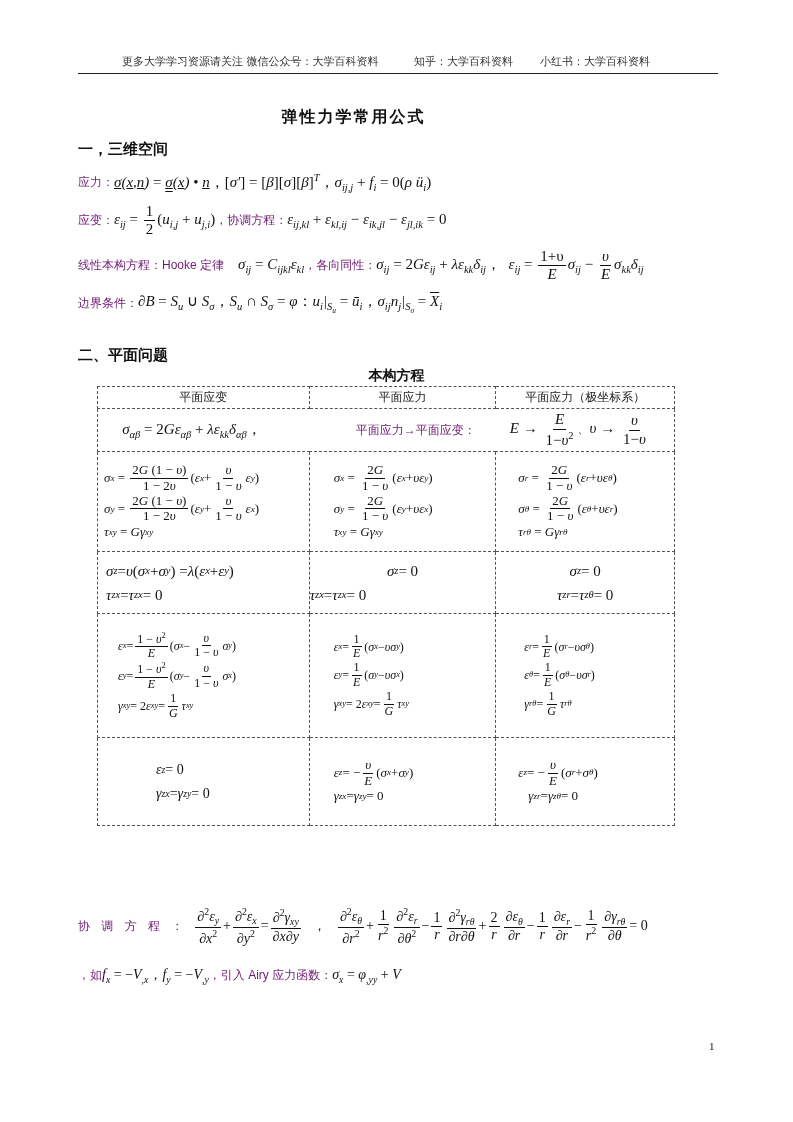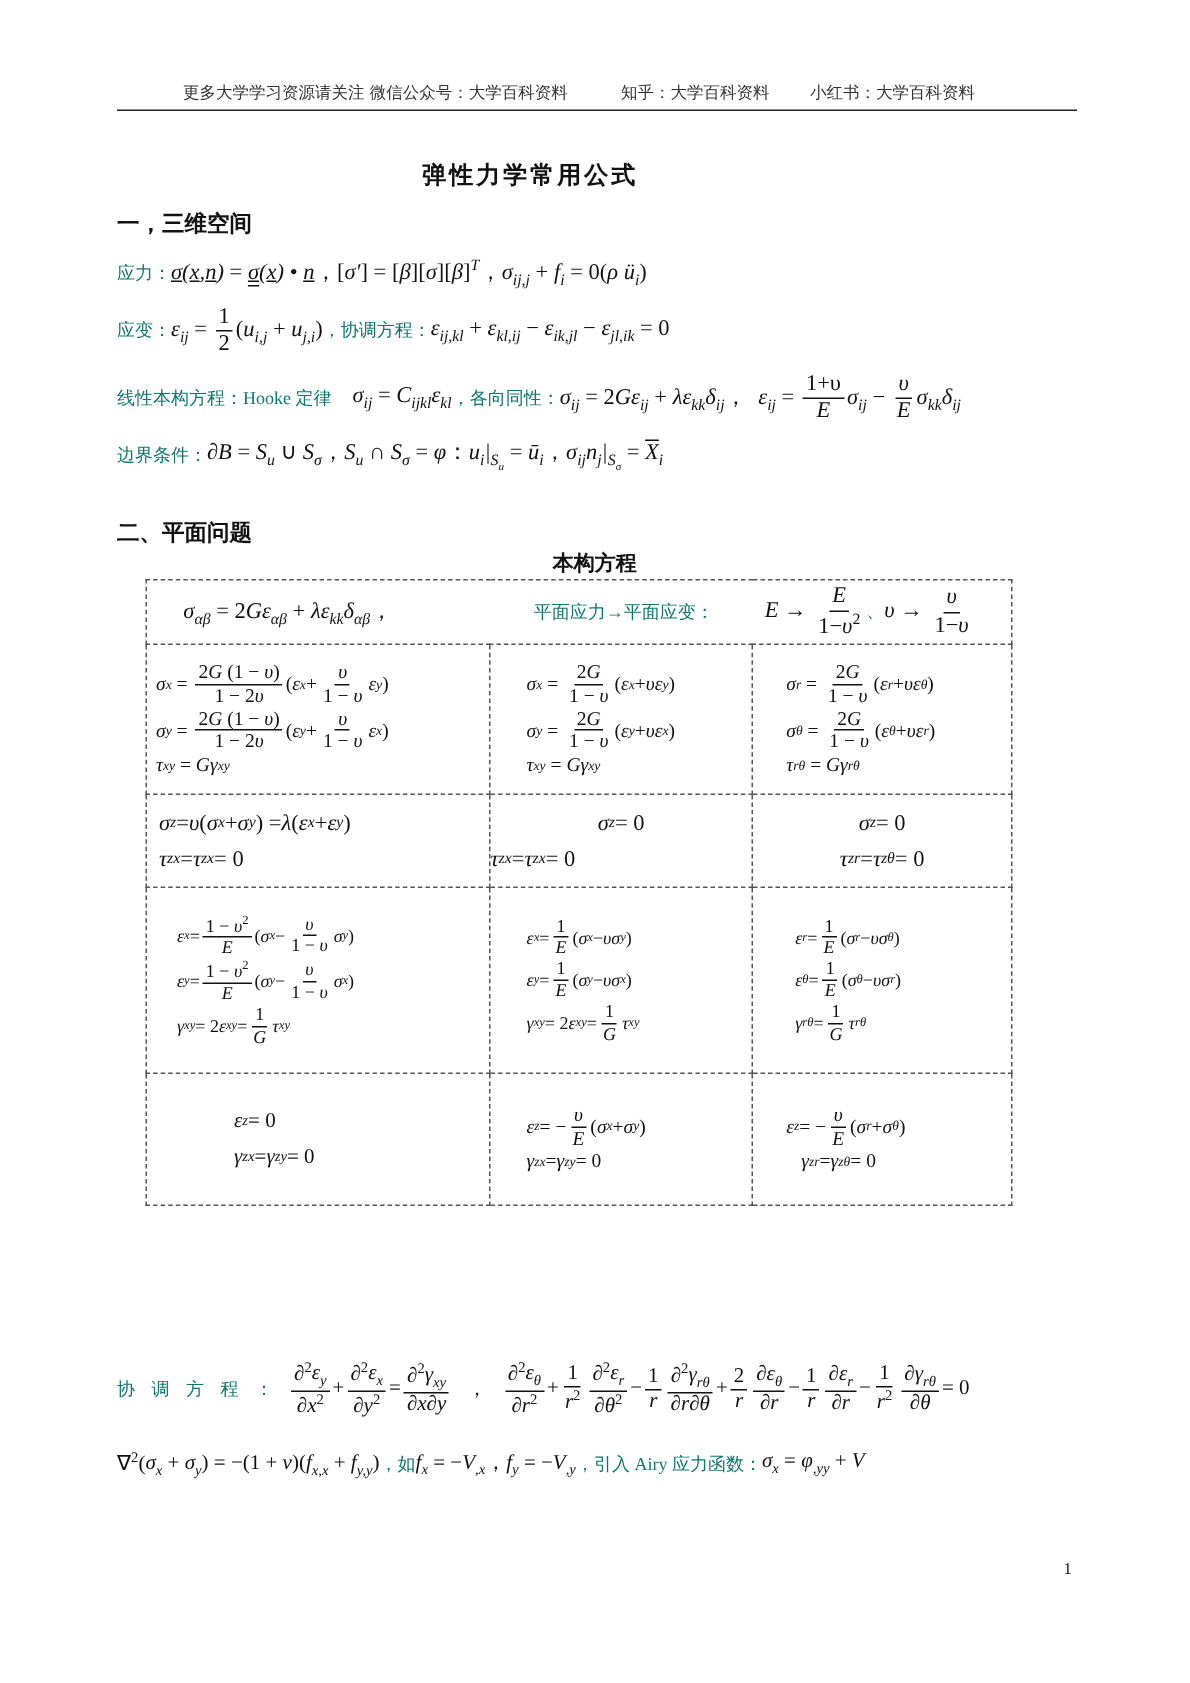--- a/index.html
+++ b/index.html
@@ -6,21 +6,21 @@
     html, body { width: 793px; height: 1122px; background: #ffffff; overflow: hidden; }
     body { position: relative; font-family: "DejaVu Serif", "Liberation Serif", serif; color: #111; }
     .header-bar { position: absolute; left: 78px; top: 54px; width: 640px; font-size: 11px; color: #333; font-family: "DejaVu Sans", sans-serif; }
     .header-bar span { position: absolute; top: 0; white-space: nowrap; }
     .header-rule { position: absolute; left: 78px; top: 73px; width: 640px; height: 1px; background: #222; }
     .title { position: absolute; left: 0; top: 107px; width: 707px; text-align: center; font-size: 16px; font-weight: bold; letter-spacing: 2px; font-family: "DejaVu Sans", sans-serif; }
     .sec { position: absolute; left: 78px; font-size: 15px; font-weight: bold; font-family: "DejaVu Sans", sans-serif; }
     .line { position: absolute; left: 78px; font-size: 13px; white-space: nowrap; display: flex; align-items: center; }
     .m { font-family: "Liberation Serif", "DejaVu Serif", serif; font-style: italic; font-size: 15px; }
     .n { font-family: "Liberation Serif", serif; font-style: normal; }
-    .cn { font-family: Liberation Serif, serif; font-size: 12px; font-style: normal; color: #0f766e; }
+    .cn { font-family: Liberation Sans, sans-serif; font-size: 12px; font-style: normal; color: #701a75; }
     sub, sup { font-size: 70%; }
     .frac { display: inline-flex; flex-direction: column; align-items: center; vertical-align: middle; margin: 0 2px; }
     .frac > span:first-child { border-bottom: 1px solid #111; padding: 0 2px; line-height: 1.15; }
     .frac > span:last-child { padding: 0 2px; line-height: 1.15; }
     .table-title { position: absolute; left: 0; top: 367px; width: 793px; text-align: center; font-size: 14px; font-weight: bold; font-family: "DejaVu Sans", sans-serif; }
     table.ct { position: absolute; left: 97px; top: 386px; width: 578px; border-collapse: collapse; }
     table.ct td { border: 1px dashed #555; vertical-align: middle; }
     .hd td { height: 22px; text-align: center; font-family: "DejaVu Sans", sans-serif; font-size: 12px; color: #222; }
     .cellf { font-family: "Liberation Serif", serif; font-style: italic; font-size: 14px; gap: 34px; }
     .cellf div { display: flex; align-items: center; white-space: nowrap; }
@@ -73,20 +73,25 @@
 <div class="line" style="top:292px">
   <span class="cn">边界条件：</span>
   <span class="m">∂B<span class="n"> = </span>S<sub>u</sub><span class="n"> ∪ </span>S<sub>σ</sub><span class="n">，</span>S<sub>u</sub><span class="n"> ∩ </span>S<sub>σ</sub><span class="n"> = </span>φ<span class="n">：</span>u<sub>i</sub>|<sub>S<sub>u</sub></sub><span class="n"> = </span>ū<sub>i</sub><span class="n">，</span>σ<sub>ij</sub>n<sub>j</sub>|<sub>S<sub>σ</sub></sub><span class="n"> = </span><span style="text-decoration:overline">X</span><sub>i</sub></span>
 </div>
 
 <div class="sec" style="top:346px">二、平面问题</div>
 <div class="table-title">本构方程</div>
 
 <table class="ct">
   <tbody>
+      <tr class="hd">
+    <td style="width:212px">平面应变</td>
+    <td style="width:187px">平面应力</td>
+    <td style="width:179px">平面应力（极坐标系）</td>
+  </tr>
   <tr>
     <td colspan="3" style="height:43px">
       <div class="cellf" style="display:flex;align-items:center;justify-content:center;">
         <span style="font-size:15px">σ<sub>αβ</sub><span class="n"> = 2</span>Gε<sub>αβ</sub><span class="n"> + </span>λε<sub>kk</sub>δ<sub>αβ</sub><span class="n">，</span></span>
         <span class="cn" style="margin-left:60px">平面应力→平面应变：</span>
         <span style="font-size:15px">E<span class="n"> → </span><span class="frac">
                 <span>E</span>
                 <span class="n">1−<i>υ</i><sup>2</sup></span>
               </span><span class="cn">、</span>υ<span class="n"> → </span><span class="frac">
                 <span>υ</span>
@@ -314,20 +319,19 @@
       </span>
     <span class="frac">
         <span><span class="n">∂</span>γ<sub>rθ</sub></span>
         <span><span class="n">∂</span>θ</span>
       </span>
       <span class="n">= 0</span>
   </span>
 </div>
 
 <div class="line" style="top:966px">
-  <span class="m" style="font-size:14px"><span class="n">∇<sup>2</sup>(</span>σ<sub>x</sub><span class="n"> + </span>σ<sub>y</sub><span class="n">) = −(1 + </span>ν<span class="n">)(</span>f<sub>x,x</sub><span class="n"> + </span>f<sub>y,y</sub><span class="n">)</span></span>
   <span class="cn">，如</span>
   <span class="m" style="font-size:14px">f<sub>x</sub><span class="n"> = −</span>V<sub>,x</sub><span class="n">，</span>f<sub>y</sub><span class="n"> = −</span>V<sub>,y</sub></span>
   <span class="cn">，引入 Airy 应力函数：</span>
   <span class="m" style="font-size:14px">σ<sub>x</sub><span class="n"> = </span>φ<sub>,yy</sub><span class="n"> + </span>V</span>
 </div>
 
 <div class="pageno">1</div>
 
 </body></html>

